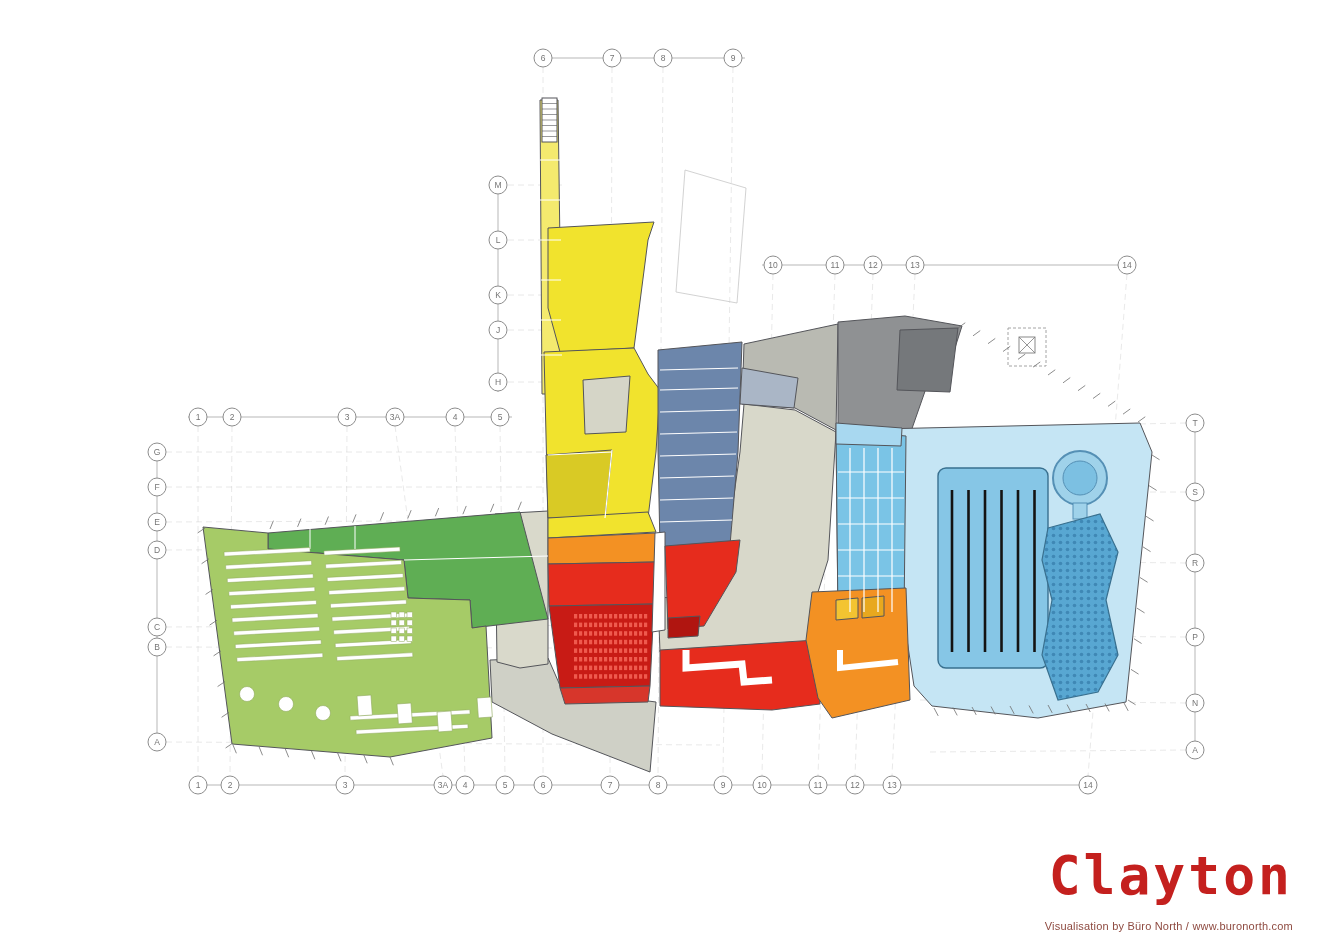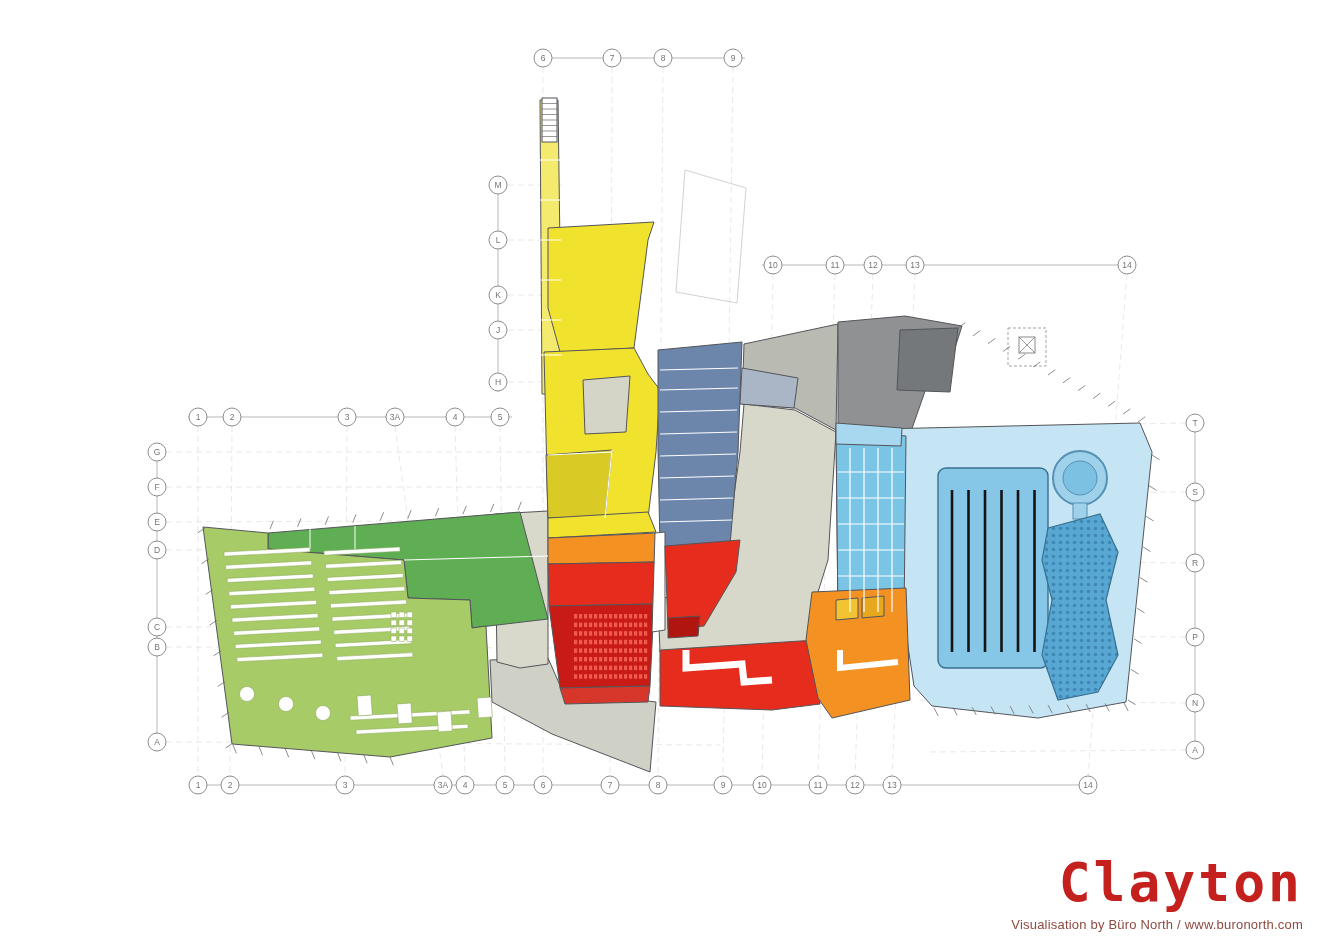--- a/index.html
+++ b/index.html
@@ -6,26 +6,26 @@
   .page{position:relative;width:1333px;height:942px;background:#ffffff;overflow:hidden;
         font-family:"Liberation Sans",sans-serif;}
   svg{position:absolute;left:0;top:0;}
   .guide{stroke:#bcbcbc;stroke-width:0.55;stroke-dasharray:6 4;opacity:0.6;}
   .axis{stroke:#9a9a9a;stroke-width:0.7;}
   .zone{stroke:#54555a;stroke-width:1;}
   .bubble{fill:#ffffff;stroke:#8d8d8d;stroke-width:1;}
   .bubble-label{font:8.5px "Liberation Sans",sans-serif;fill:#757575;text-anchor:middle;}
   .tick{stroke:#6f6f6f;stroke-width:0.8;}
   .faint{fill:none;stroke:#c6c6c6;stroke-width:0.8;}
-  .logo{position:absolute;right:30px;bottom:10px;text-align:right;
+  .logo{position:absolute;right:40px;bottom:10px;text-align:right;
         font-family:"DejaVu Sans Mono",monospace;font-weight:bold;}
   .logo-line1{font-size:53px;line-height:44px;letter-spacing:3px;}
   .logo-line2{font-size:44px;line-height:38px;letter-spacing:3px;}
   .logo-caption{font-family:"Liberation Sans",sans-serif;font-weight:normal;
-        font-size:13px;color:#8e4a40;margin-top:12px;letter-spacing:0.2px;}
+        font-size:11px;color:#8e4a40;margin-top:22px;letter-spacing:0.2px;}
 </style>
 </head>
 <body>
 
 <div class="page">
   <svg id="plan" width="1333" height="942" viewBox="0 0 1333 942">
       <defs>
         <pattern id="dots" width="7" height="7" patternUnits="userSpaceOnUse">
           <rect width="7" height="7" fill="#58a7d2"></rect>
           <circle cx="3.5" cy="3.5" r="1.8" fill="#3f88b5"></circle>

